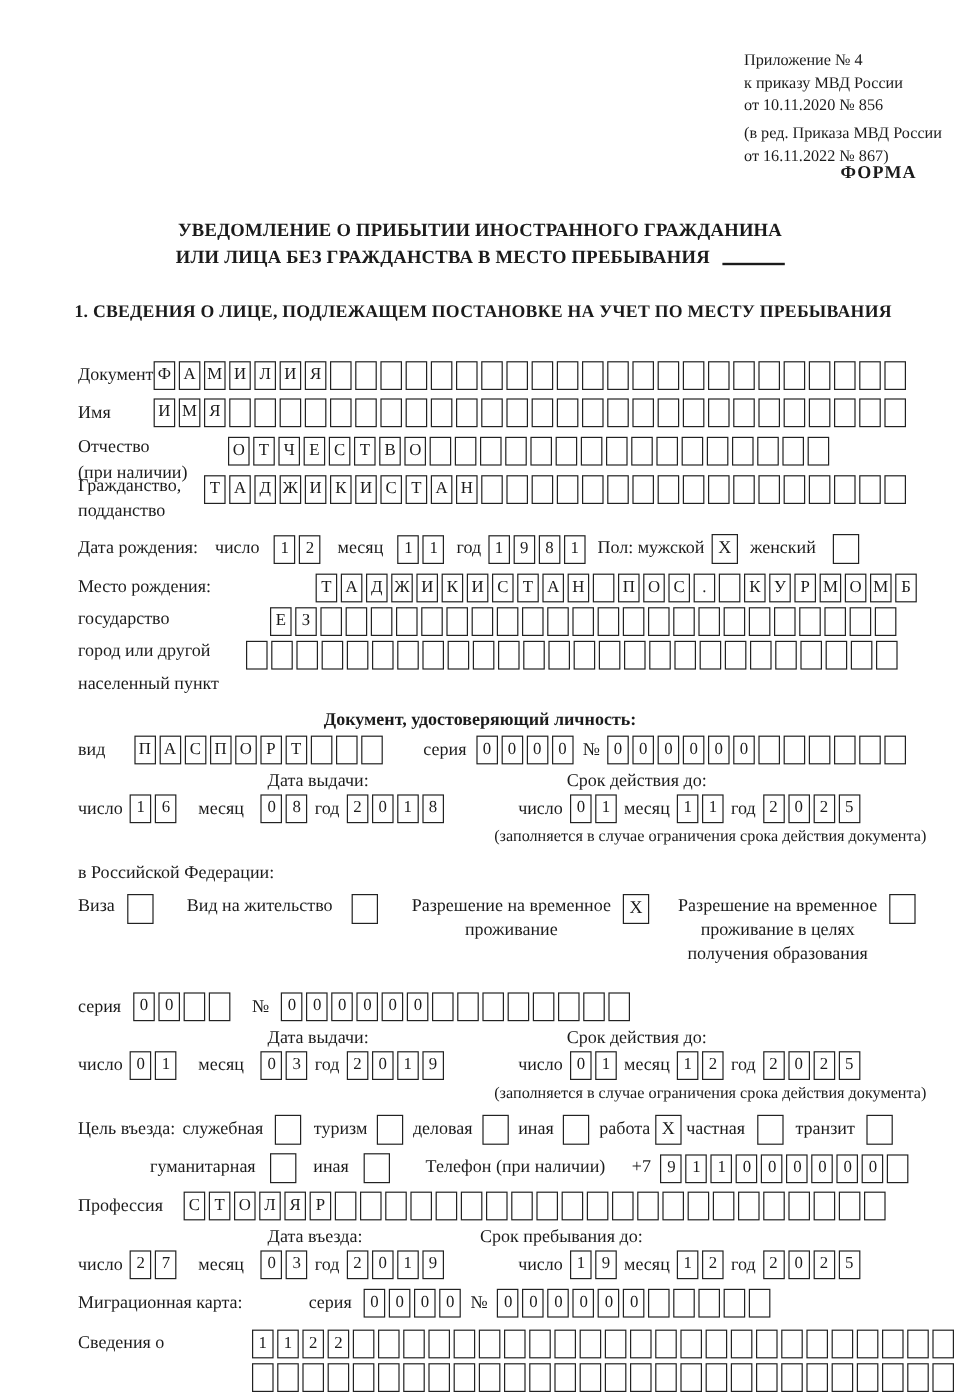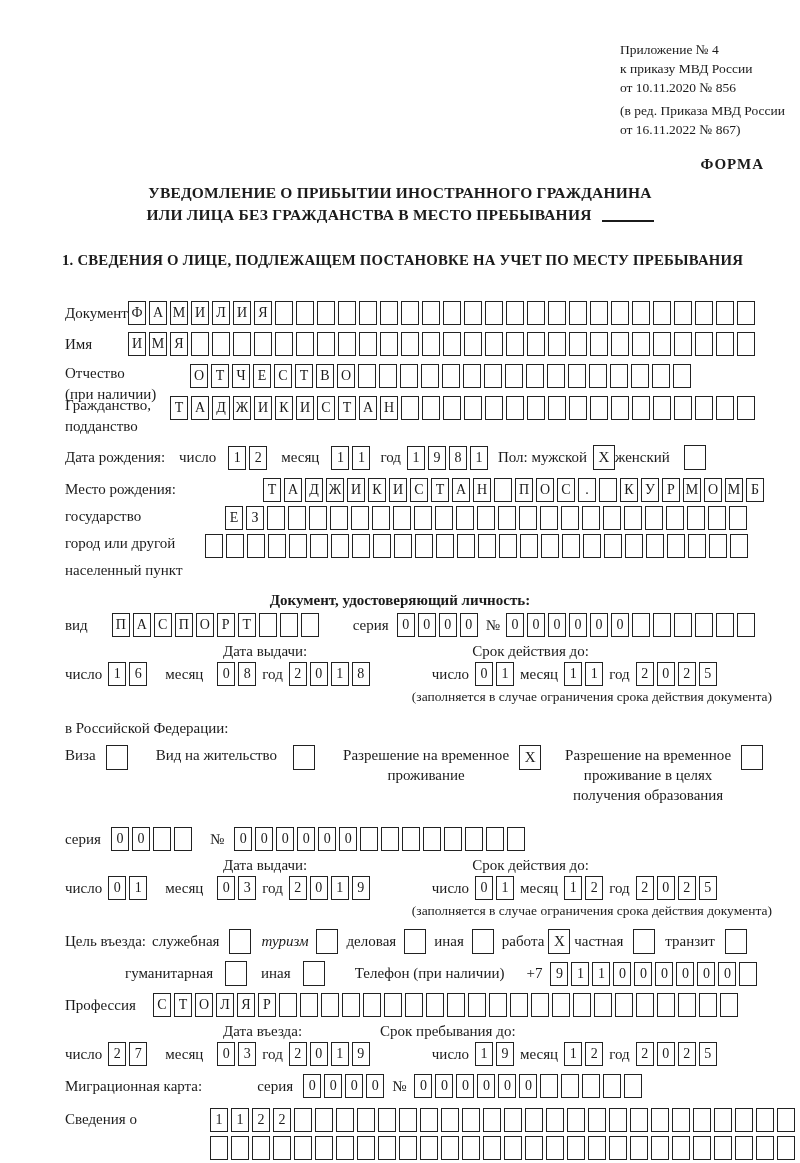--- a/index.html
+++ b/index.html
@@ -7,21 +7,21 @@
   body {
     width:800px; height:1163px;
     font-family:"Liberation Serif", serif;
     color:#1b1b1b; overflow:hidden;
   }
   .page { position:relative; width:800px; height:1163px; padding-top:40px; }
 
   
   .appendix { position:absolute; left:620px; top:40px; font-size:13.5px; line-height:19px; }
   .appendix .gap { margin-top:4px; }
-  .forma { position:absolute; right:36px; top:156px; font-weight:bold; font-size:15px; letter-spacing:1px; }
+  .forma { position:absolute; right:36px; top:136px; font-weight:bold; font-size:15px; letter-spacing:1px; }
 
   .title { margin-top:142px; text-align:center; font-weight:bold; font-size:15.5px; line-height:22px; letter-spacing:.2px; }
   .title-underline { display:inline-block; width:52px; border-bottom:2px solid #1b1b1b; margin-left:10px; transform:translateY(2px); }
 
   .sec-heading { margin:26px 24px 0 62px; text-align:left; font-weight:bold; font-size:14.8px; letter-spacing:.2px; }
 
   
   .row { display:flex; align-items:center; margin-left:65px; }
   .row.top { align-items:flex-start; }
   .lbl { font-size:15px; line-height:21px; }
@@ -238,21 +238,21 @@
       </span>
     <span class="lbl" style="margin-left:10px;">год</span>
     <span class="cells" style="margin-left:6px;">
         <span class="cell">1</span>
         <span class="cell">9</span>
         <span class="cell">8</span>
         <span class="cell">1</span>
       </span>
     <span class="lbl" style="margin-left:10px;">Пол: мужской</span>
     <span class="cell cb" style="margin-left:6px;">X</span>
-    <span class="lbl" style="margin-left:0;">женский</span>
+    <span class="lbl" style="margin-left:10px;">женский</span>
     <span class="cell cb" style="margin-left:14px;"></span>
   </div>
 
   <div class="row top r-bplace">
     <span style="width:140px; flex:0 0 auto;">
       <span class="lbl2" style="line-height:27px;">Место рождения:</span><br>
       <span class="lbl2" style="line-height:27px;">государство</span><br>
       <span class="lbl2" style="line-height:27px;">город или другой</span><br>
       <span class="lbl2" style="line-height:27px;">населенный пункт</span>
     </span>
@@ -527,21 +527,21 @@
           <span class="cell">5</span>
         </span>
     </span>
   </div>
   <div class="note">(заполняется в случае ограничения срока действия документа)</div>
 
   <div class="row r-purpose">
     <span class="lbl">Цель въезда:</span>
     <span class="lbl" style="margin-left:6px;">служебная</span>
     <span class="cell cb" style="margin-left:10px;"></span>
-    <span class="lbl" style="margin-left:10px;font-style:italic;">туризм</span>
+    <span class="lbl" style="margin-left:10px;">туризм</span>
     <span class="cell cb" style="margin-left:8px;"></span>
     <span class="lbl" style="margin-left:8px;">деловая</span>
     <span class="cell cb" style="margin-left:8px;"></span>
     <span class="lbl" style="margin-left:8px;">иная</span>
     <span class="cell cb" style="margin-left:8px;"></span>
     <span class="lbl" style="margin-left:8px;">работа</span>
     <span class="cell cb" style="margin-left:4px;">X</span>
     <span class="lbl" style="margin-left:4px;">частная</span>
     <span class="cell cb" style="margin-left:10px;"></span>
     <span class="lbl" style="margin-left:10px;">транзит</span>
@@ -598,21 +598,21 @@
         <span class="cell"></span>
         <span class="cell"></span>
         <span class="cell"></span>
         <span class="cell"></span>
         <span class="cell"></span>
       </span>
   </div>
 
   <div class="date-captions">
     <span style="margin-left:158px;">Дата въезда:</span>
-    <span style="margin-left:78px;">Срок пребывания до:</span>
+    <span style="margin-left:98px;">Срок пребывания до:</span>
   </div>
   <div class="date-row">
     <span class="grp">
       <span>число</span>
       <span class="cells">
           <span class="cell">2</span>
           <span class="cell">7</span>
         </span>
       <span style="margin-left:12px;">месяц</span>
       <span class="cells" style="margin-left:8px;">

